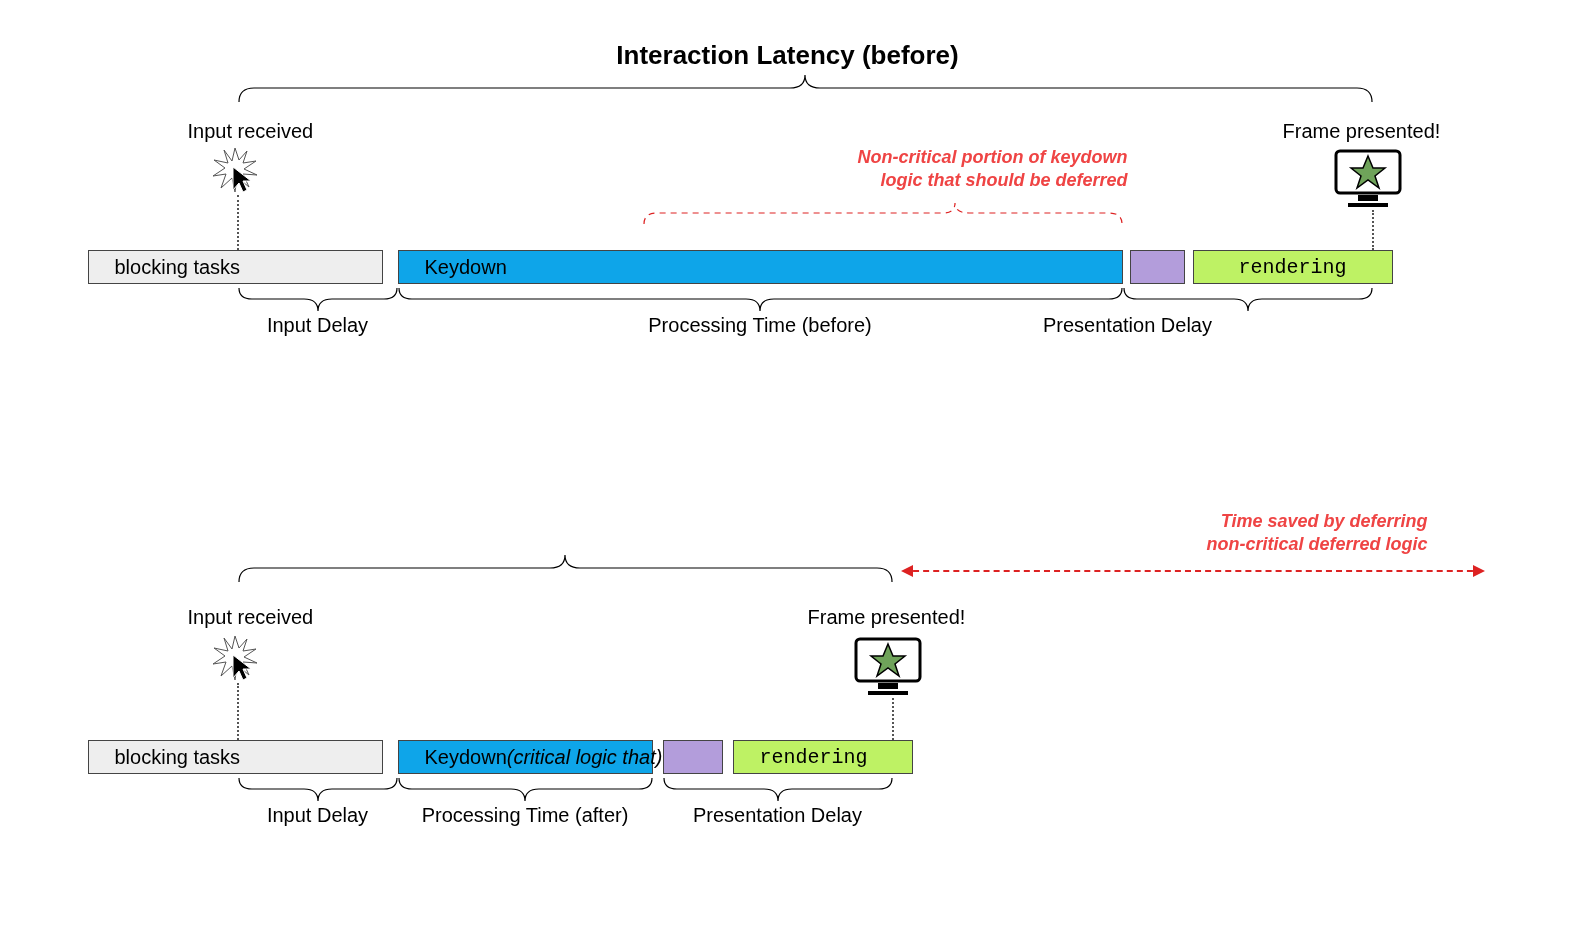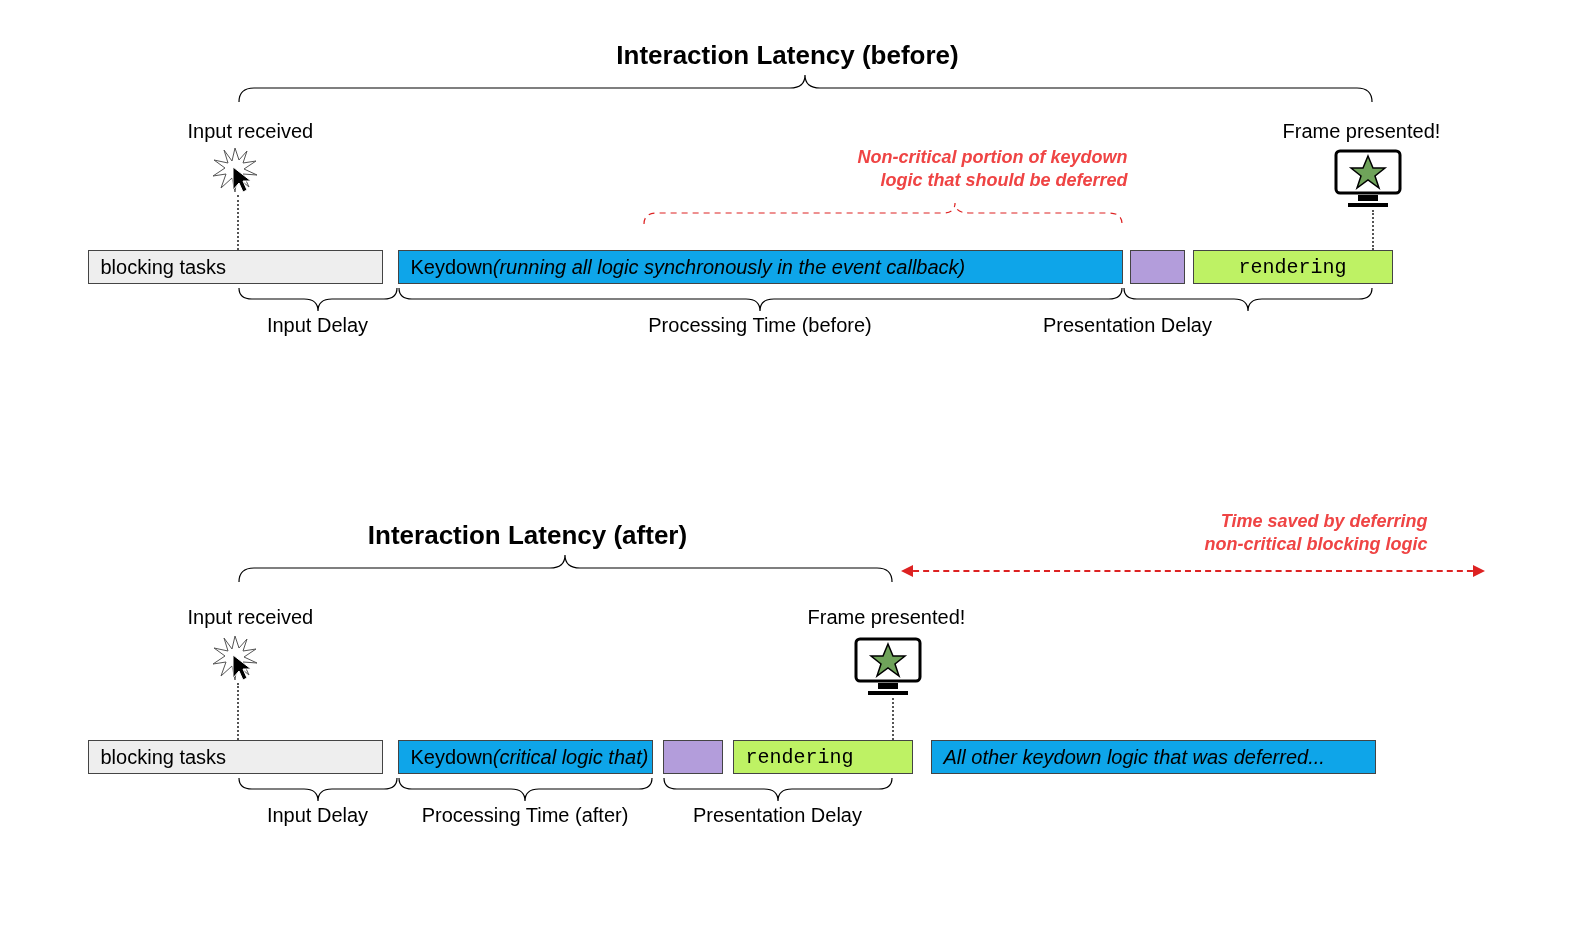--- a/index.html
+++ b/index.html
@@ -38,21 +38,21 @@
     font-size: 20px;
     position: absolute;
     text-align: center;
   }
   .box {
     position: absolute;
     height: 34px;
     border: 1px solid #444;
     display: flex;
     align-items: center;
-    padding: 0 12px;
+    padding: 0 26px;
     font-size: 20px;
     box-sizing: border-box;
     white-space: nowrap;
   }
   .box .prefix { font-style: normal; }
   .box .suffix { font-style: italic; }
   .grey   { background: #eeeeee; }
   .yellow { background: #0ea5e9; }
   .purple { background: #b39ddb; }
   .green  { background: #bef264; }
@@ -136,21 +136,20 @@
     <svg width="480" height="24" viewBox="0 0 480 24">
       <path d="M1 22 Q1 11 14 11 L300 11 Q312 11 312 1 Q312 11 326 11 L466 11 Q479 11 479 22" fill="none" stroke="#d22" stroke-width="1.2" stroke-dasharray="6 5"></path>
     </svg>
   </div>
 
   <div class="box grey" style="left:0; width:295px; top:210px;">
       <span>blocking tasks</span>
     </div>
   <div class="box yellow" style="left:310px; width:725px; top:210px;">
        <span class="prefix">Keydown </span>
-       <span class="suffix">(running all logic synchronously in the event callback)</span>
   </div>
   <div class="box purple" style="left:1042px; width:55px; top:210px;"></div>
   <div class="box green" style="left:1105px; width:200px; top:210px; justify-content:center; font-family:'Courier New',monospace;">
        <span>rendering</span>
   </div>
 
   <div class="brace-bot" style="left:150px; width:160px; top:246px;">
     <svg width="160" height="26" viewBox="0 0 160 26">
       <path d="M1 2 Q1 13 14 13 L66 13 Q80 13 80 25 Q80 13 94 13 L146 13 Q159 13 159 2" fill="none" stroke="#000" stroke-width="1.2"></path>
     </svg>
@@ -167,24 +166,23 @@
   <div class="brace-bot" style="left:1035px; width:250px; top:246px;">
     <svg width="250" height="26" viewBox="0 0 250 26">
       <path d="M1 2 Q1 13 14 13 L111 13 Q125 13 125 25 Q125 13 139 13 L236 13 Q249 13 249 2" fill="none" stroke="#000" stroke-width="1.2"></path>
     </svg>
   </div>
   <div class="brace-label" style="left:915px; width:250px; top:274px;"><span>Presentation Delay</span></div>
 </div>
 
 <div class="diagram" style="height:360px;">
 
-  <div class="title" style="left:0; width:880px; top:0; text-align:center;"><span>Interaction Latency (after)</span></div>
 
   <div class="red-text" style="position:absolute; left:990px; width:350px; top:-10px; white-space:pre-line;"><span>Time saved by deferring
-non-critical blocking logic</span></div>
+non-critical deferred logic</span></div>
   <div class="red-arrow-line" style="left:815px; width:580px; top:50px;"></div>
 
   <div class="brace-top" style="left:150px; width:655px; top:34px;">
     <svg width="655" height="30" viewBox="0 0 655 30">
       <path d="M1 28 Q1 14 16 14 L312 14 Q327 14 327 1 Q327 14 342 14 L639 14 Q654 14 654 28" fill="none" stroke="#000" stroke-width="1.2"></path>
     </svg>
   </div>
 
   <div class="label" style="left:100px; top:86px;"><span>Input received</span></div>
   <div class="cursor-burst" style="left:122px; top:113px;">
@@ -210,23 +208,20 @@
       <span>blocking tasks</span>
     </div>
   <div class="box yellow" style="left:310px; width:255px; top:220px;">
        <span class="prefix">Keydown </span>
        <span class="suffix">(critical logic that)</span>
   </div>
   <div class="box purple" style="left:575px; width:60px; top:220px;"></div>
   <div class="box green" style="left:645px; width:180px; top:220px; justify-content:flex-start; font-family:'Courier New',monospace;">
        <span>rendering</span>
   </div>
-  <div class="box yellow" style="left:843px; width:445px; top:220px;">
-       <span class="suffix">All other keydown logic that was deferred...</span>
-  </div>
 
   <div class="brace-bot" style="left:150px; width:160px; top:256px;">
     <svg width="160" height="26" viewBox="0 0 160 26">
       <path d="M1 2 Q1 13 14 13 L66 13 Q80 13 80 25 Q80 13 94 13 L146 13 Q159 13 159 2" fill="none" stroke="#000" stroke-width="1.2"></path>
     </svg>
   </div>
   <div class="brace-label" style="left:150px; width:160px; top:284px;"><span>Input Delay</span></div>
 
   <div class="brace-bot" style="left:310px; width:255px; top:256px;">
     <svg width="255" height="26" viewBox="0 0 255 26">

